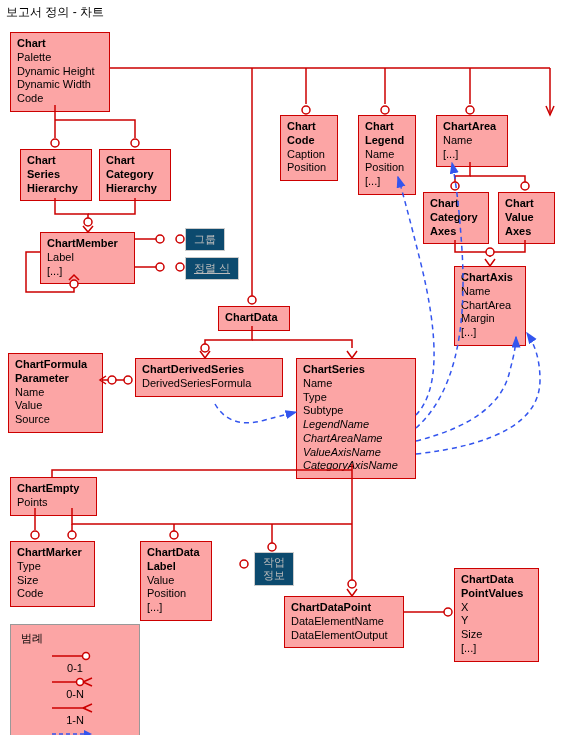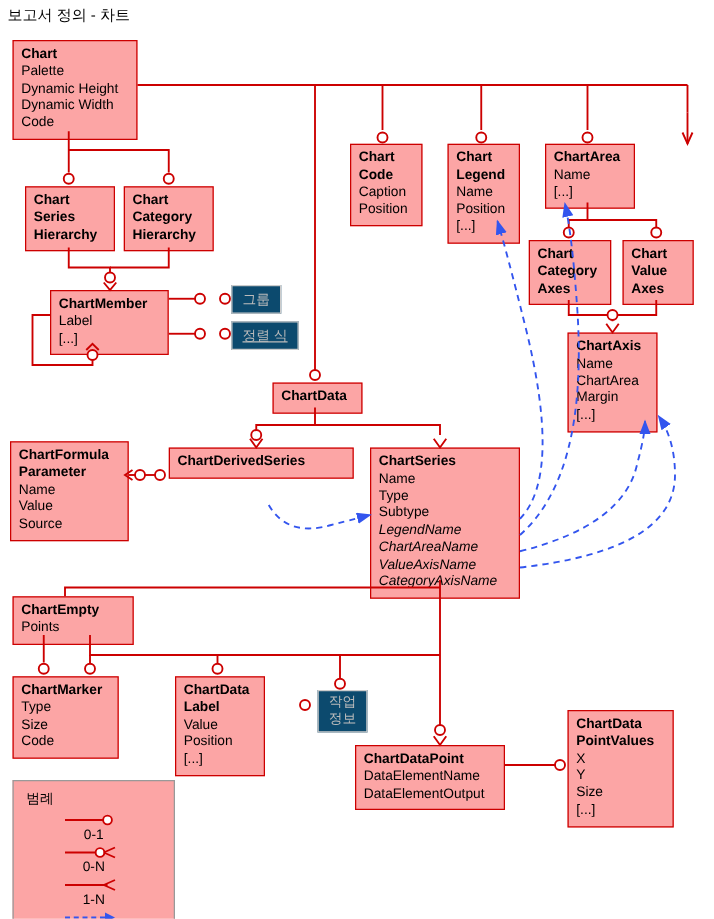--- a/index.html
+++ b/index.html
@@ -127,34 +127,35 @@
 <div class="box abs" style="left:8px; top:353px; width:95px;">
   <div class="h">ChartFormula</div>
   <div class="h">Parameter</div>
   <div>Name</div>
   <div>Value</div>
   <div>Source</div>
 </div>
 
 <div class="box abs" style="left:135px; top:358px; width:148px;">
   <div class="h">ChartDerivedSeries</div>
+  <div>DerivedSeriesFormula</div>
 </div>
 
 <div class="box abs" style="left:296px; top:358px; width:120px;">
   <div class="h">ChartSeries</div>
   <div>Name</div>
   <div>Type</div>
   <div>Subtype</div>
   <div class="i">LegendName</div>
   <div class="i">ChartAreaName</div>
   <div class="i">ValueAxisName</div>
   <div class="i">CategoryAxisName</div>
 </div>
 
-<div class="box abs" style="left:10px; top:477px; width:97px;">
+<div class="box abs" style="left:10px; top:477px; width:87px;">
   <div class="h">ChartEmpty</div>
   <div>Points</div>
 </div>
 
 <div class="box abs" style="left:10px; top:541px; width:85px;">
   <div class="h">ChartMarker</div>
   <div>Type</div>
   <div>Size</div>
   <div>Code</div>
 </div>

